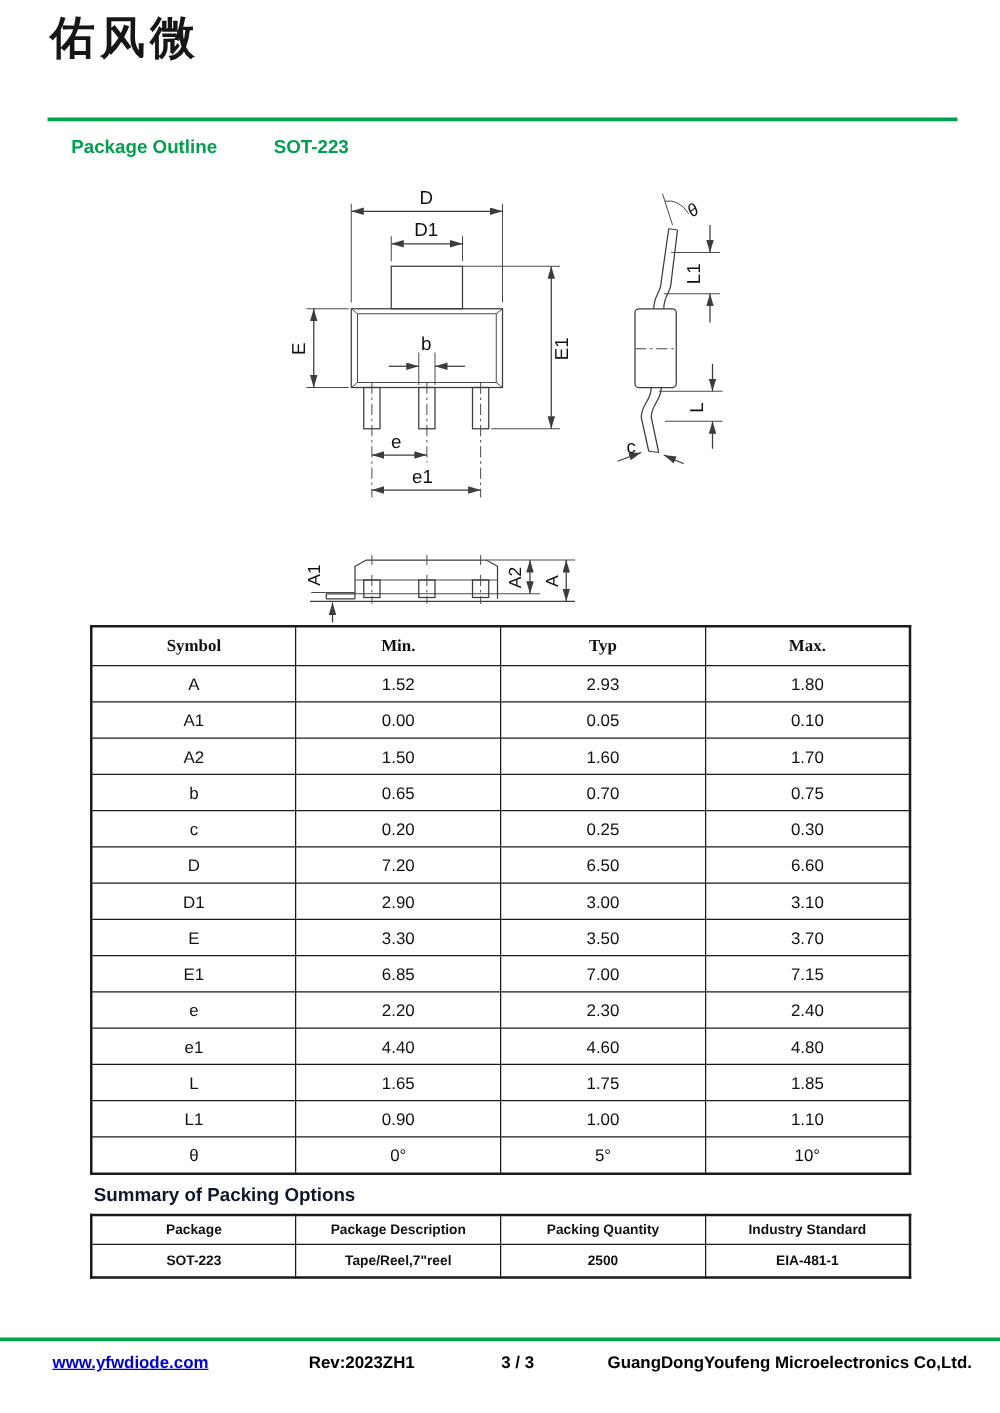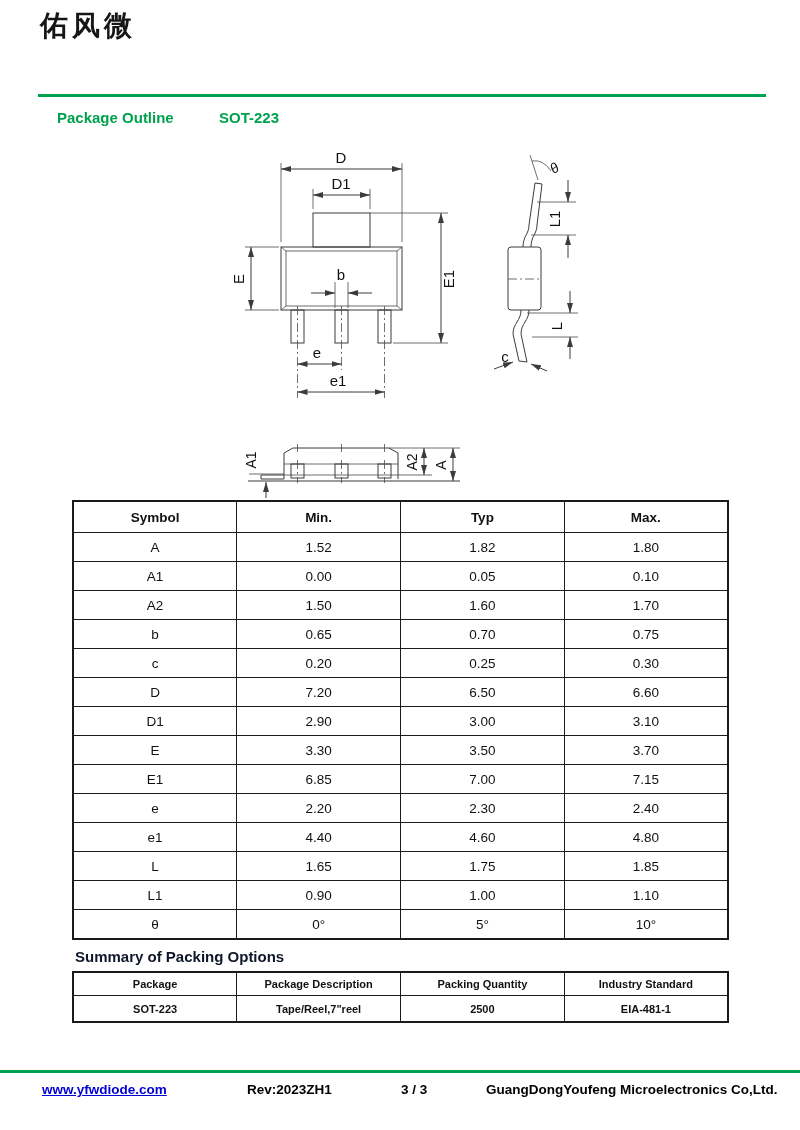--- a/index.html
+++ b/index.html
@@ -6,21 +6,21 @@
   .page{
     position:relative;width:800px;height:1130px;background:#fff;
     font-family:"Liberation Sans", sans-serif;color:#111;overflow:hidden;
   }
   
   .logo{position:absolute;left:40px;top:10px;line-height:1;}
   .logo-main{font-weight:bold;font-size:44px;letter-spacing:-1px;}
   .logo-yf{color:#00a14e;}
   .logo-w{color:#f18a00;}
   .logo-reg{font-size:13px;color:#222;vertical-align:top;position:relative;top:-4px;font-weight:normal;}
-  .logo-cn{font-weight:bold;font-size:28px;color:#161616;letter-spacing:4px;margin-top:2px;}
+  .logo-cn{font-weight:bold;font-size:36px;color:#161616;letter-spacing:4px;margin-top:2px;}
   .doc-title{
     position:absolute;right:36px;top:62px;font-weight:bold;font-size:21px;color:#000;
   }
   .header-rule{position:absolute;left:38px;top:94px;width:728px;height:3px;background:#00a14e;}
   .section-row{position:absolute;top:109px;left:0;width:800px;font-weight:bold;font-size:15px;color:#00a14e;}
   .section-label{position:absolute;left:57px;top:0;}
   .section-value{position:absolute;left:219px;top:0;}
   
   .drawing{position:absolute;left:0;top:130px;}
   .drawing text{font-family:"Liberation Sans",sans-serif;font-size:15px;fill:#111;}
@@ -33,21 +33,21 @@
   .dim-table{
     position:absolute;left:72px;top:500px;width:657px;border-collapse:collapse;
     font-size:13.5px;table-layout:fixed;
   }
   .dim-table th,.dim-table td{
     border:1px solid #1a1a1a;text-align:center;vertical-align:middle;
     height:28px;padding:0;font-weight:normal;
   }
   .dim-table th{font-weight:bold;height:30px;}
   .dim-table{border:2px solid #1a1a1a;}
-  .dim-table th{border-bottom:1.5px solid #1a1a1a;}
+  .dim-table th{border-bottom:1.5px solid #1a1a1a;font-family:Liberation Serif, serif;}
   
   .packing-heading{
     position:absolute;left:75px;top:948px;font-weight:bold;font-size:15px;color:#0f172a;
   }
   .pack-table{
     position:absolute;left:72px;top:971px;width:657px;border-collapse:collapse;
     font-size:11px;table-layout:fixed;border:2px solid #1a1a1a;
   }
   .pack-table th,.pack-table td{
     border:1px solid #1a1a1a;text-align:center;vertical-align:middle;
@@ -210,21 +210,21 @@
           <th>Symbol</th>
           <th>Min.</th>
           <th>Typ</th>
           <th>Max.</th>
         </tr>
     </thead>
     <tbody>
         <tr>
           <td>A</td>
           <td>1.52</td>
-          <td>1.82</td>
+          <td>2.93</td>
           <td>1.80</td>
         </tr>
         <tr>
           <td>A1</td>
           <td>0.00</td>
           <td>0.05</td>
           <td>0.10</td>
         </tr>
         <tr>
           <td>A2</td>

